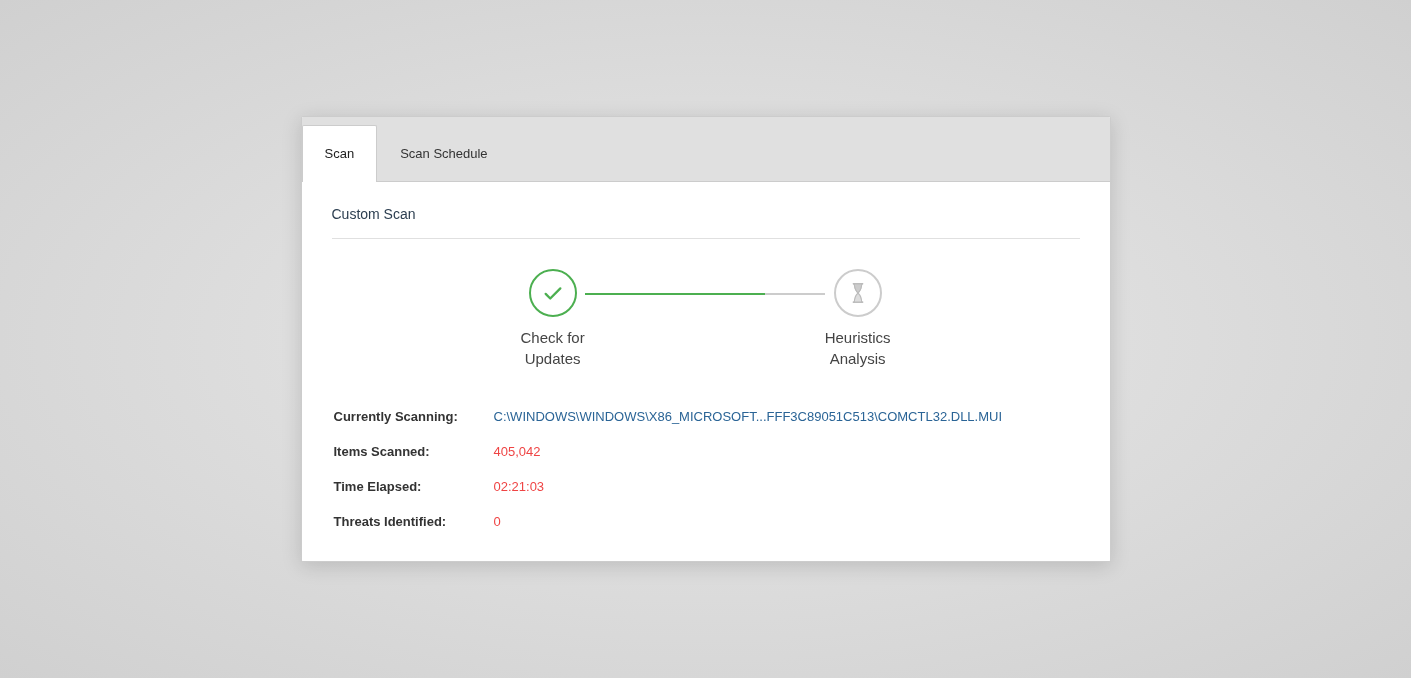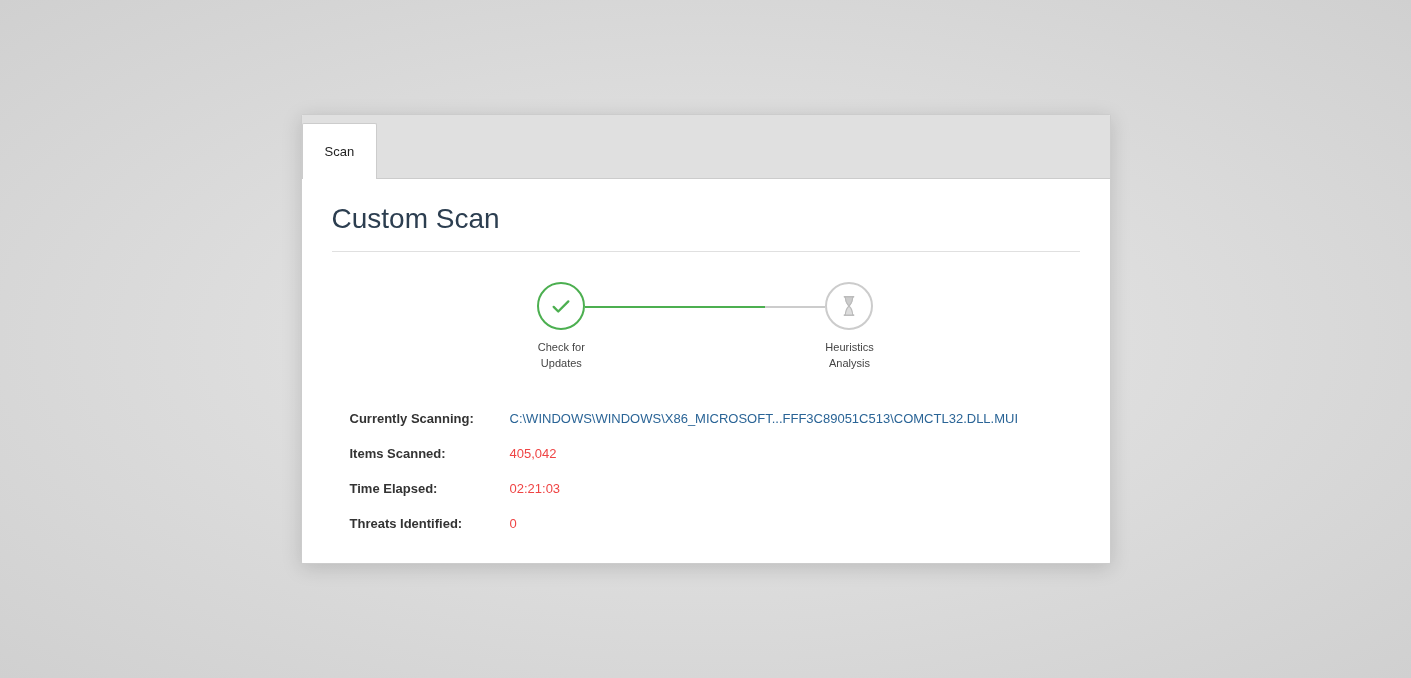--- a/index.html
+++ b/index.html
@@ -49,21 +49,21 @@
       margin-bottom: -1px;
       color: #222;
     }
 
     .content {
       background: #fff;
       padding: 24px 30px 32px 30px;
     }
 
     .page-title {
-      font-size: 28px;
+      font-size: 14px;
       font-weight: 300;
       color: #2c3e50;
       margin-bottom: 16px;
     }
 
     .divider {
       border: none;
       border-top: 1px solid #e0e0e0;
       margin-bottom: 30px;
     }
@@ -112,33 +112,33 @@
     .step-circle.inactive {
       border-color: #ccc;
     }
 
     .step-circle svg {
       width: 22px;
       height: 22px;
     }
 
     .step-label {
-      font-size: 11px;
+      font-size: 15px;
       color: #444;
       text-align: center;
       line-height: 1.4;
       max-width: 70px;
     }
 
     
     .info-grid {
       display: grid;
       grid-template-columns: 160px 1fr;
       row-gap: 20px;
-      margin-left: 18px;
+      margin-left: 2px;
     }
 
     .info-label {
       font-size: 13px;
       font-weight: 600;
       color: #333;
     }
 
     .info-value {
       font-size: 13px;
@@ -151,20 +151,23 @@
     }
   </style>
 </head>
 <body>
 
 <div class="window">
 
   <div class="tab-bar">
     <div class="tab active">
       <span>Scan</span>
+    </div>
+    <div class="tab">
+      <span>Scan Schedule</span>
     </div>
   </div>
 
   <div class="content">
     <h1 class="page-title">Custom Scan</h1>
     <hr class="divider">
 
     <div class="steps-container">
 
       <div class="step">

